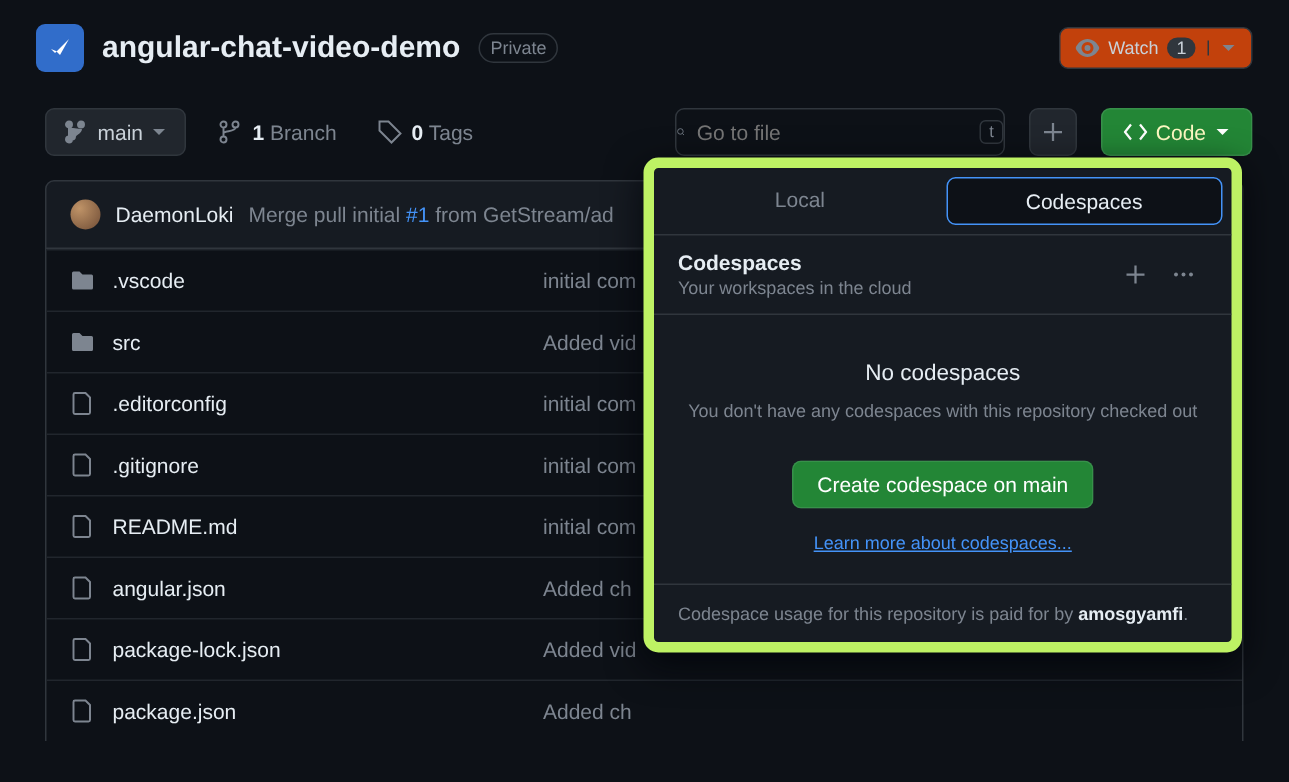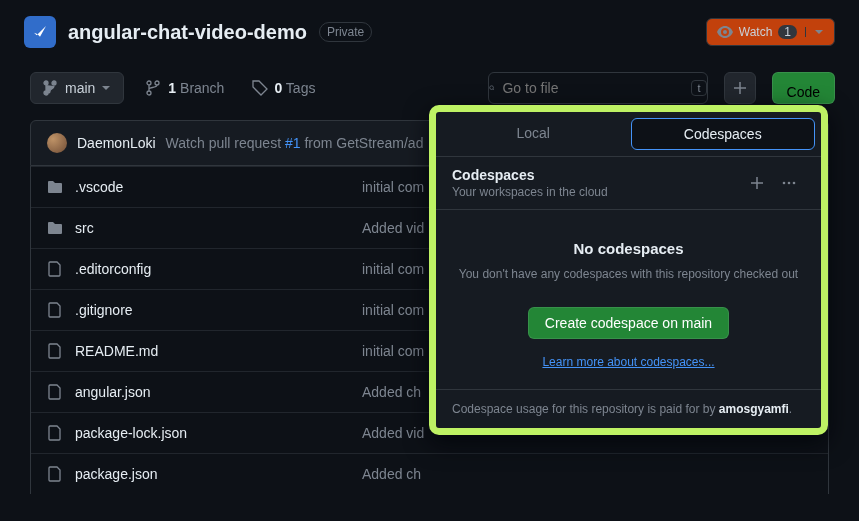--- a/index.html
+++ b/index.html
@@ -129,25 +129,24 @@
   color: #7d8590;
 }
 .code-btn {
   display: flex;
   align-items: center;
   gap: 6px;
   background: #238636;
   border: 1px solid rgba(240,246,252,0.1);
   border-radius: 6px;
   padding: 5px 14px;
-  color: #000000;
+  color: #fef9c3;
   font-size: 14px;
   font-weight: 500;
   height: 32px;
-  flex-direction: column;
 }
 .commit-bar {
   margin: 0 30px;
   background: #161b22;
   border: 1px solid #30363d;
   border-radius: 6px 6px 0 0;
   padding: 12px 16px;
   display: flex;
   align-items: center;
   gap: 10px;
@@ -225,21 +224,21 @@
   display: flex;
   align-items: center;
   justify-content: center;
   color: #7d8590;
 }
 .dropdown-body {
   border-top: 1px solid #30363d;
   padding: 30px 20px 20px;
   text-align: center;
 }
-.empty-title { font-weight: 700; font-size: 15px; color: #e6edf3; }
+.empty-title { font-weight: 400; font-size: 15px; color: #e6edf3; }
 .empty-desc { font-size: 12px; color: #7d8590; margin-top: 8px; line-height: 1.5; }
 .create-btn {
   display: inline-block;
   margin-top: 24px;
   background: #238636;
   border: 1px solid rgba(240,246,252,0.1);
   border-radius: 6px;
   padding: 7px 16px;
   color: #fff;
   font-size: 14px;
@@ -331,21 +330,21 @@
     <svg width="10" height="10" viewBox="0 0 10 10">
         <path fill="#fff" d="M1 3l4 4 4-4z"></path>
       </svg>
   </div>
 </div>
 
 <div class="commit-bar">
   <div class="avatar"></div>
   <span class="commit-author">DaemonLoki</span>
   <span class="commit-msg">
-    <span>Watch pull request </span><span class="commit-link">#1</span><span> from GetStream/ad</span>
+    <span>Merge pull initial </span><span class="commit-link">#1</span><span> from GetStream/ad</span>
   </span>
 </div>
 
 <div class="file-list" id="file-list">
     <div class="file-row">
       <span class="file-icon">
         <svg width="16" height="16" viewBox="0 0 16 16">
           <path fill="#7d8590" d="M1 3a1 1 0 011-1h4l2 2h6a1 1 0 011 1v8a1 1 0 01-1 1H2a1 1 0 01-1-1z"></path>
         </svg>
       </span>

